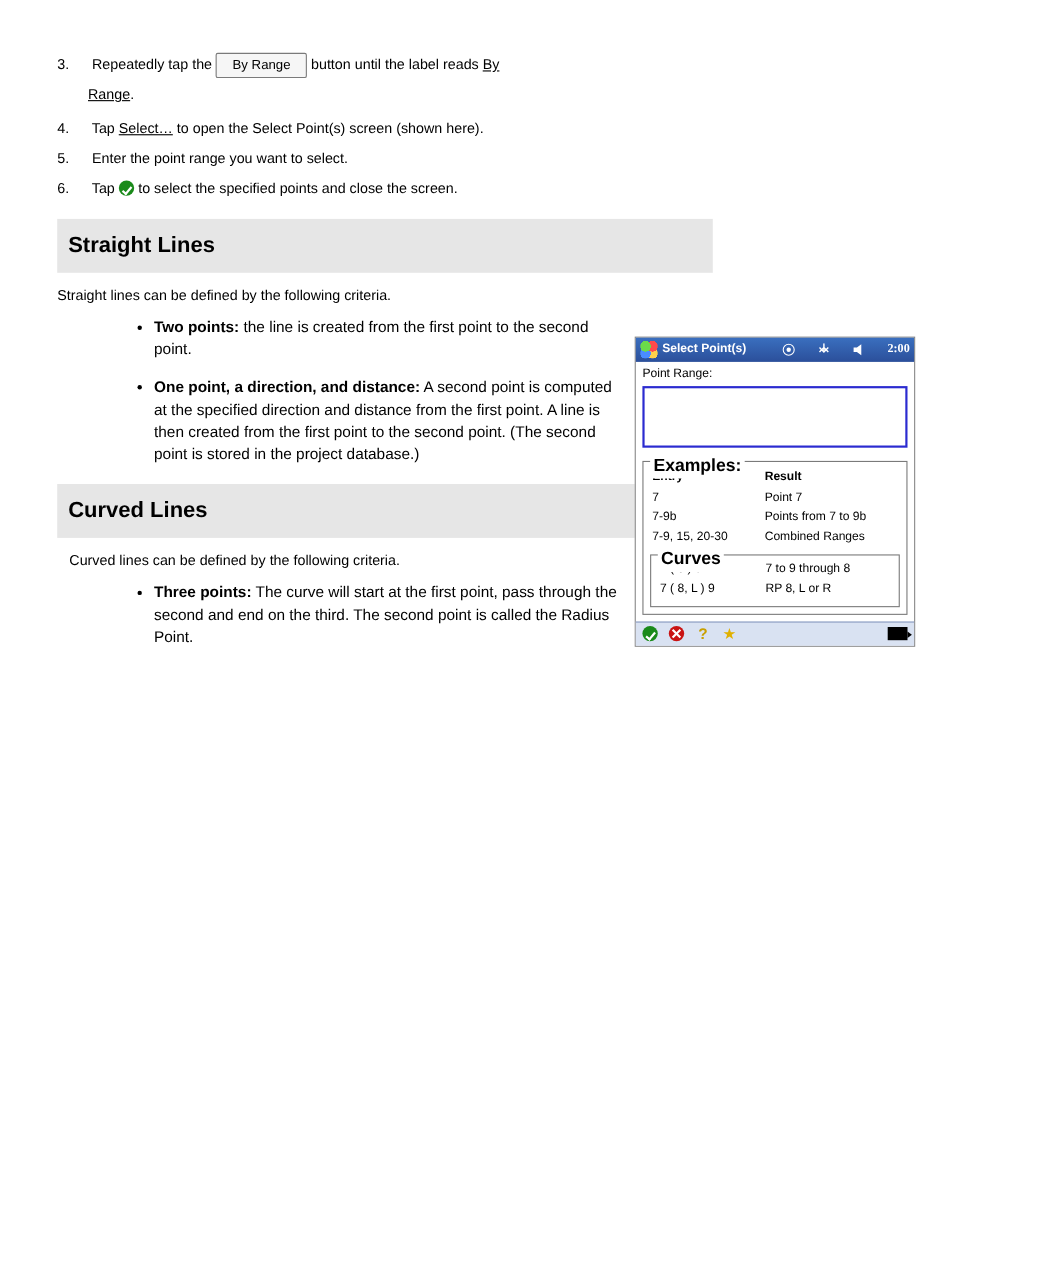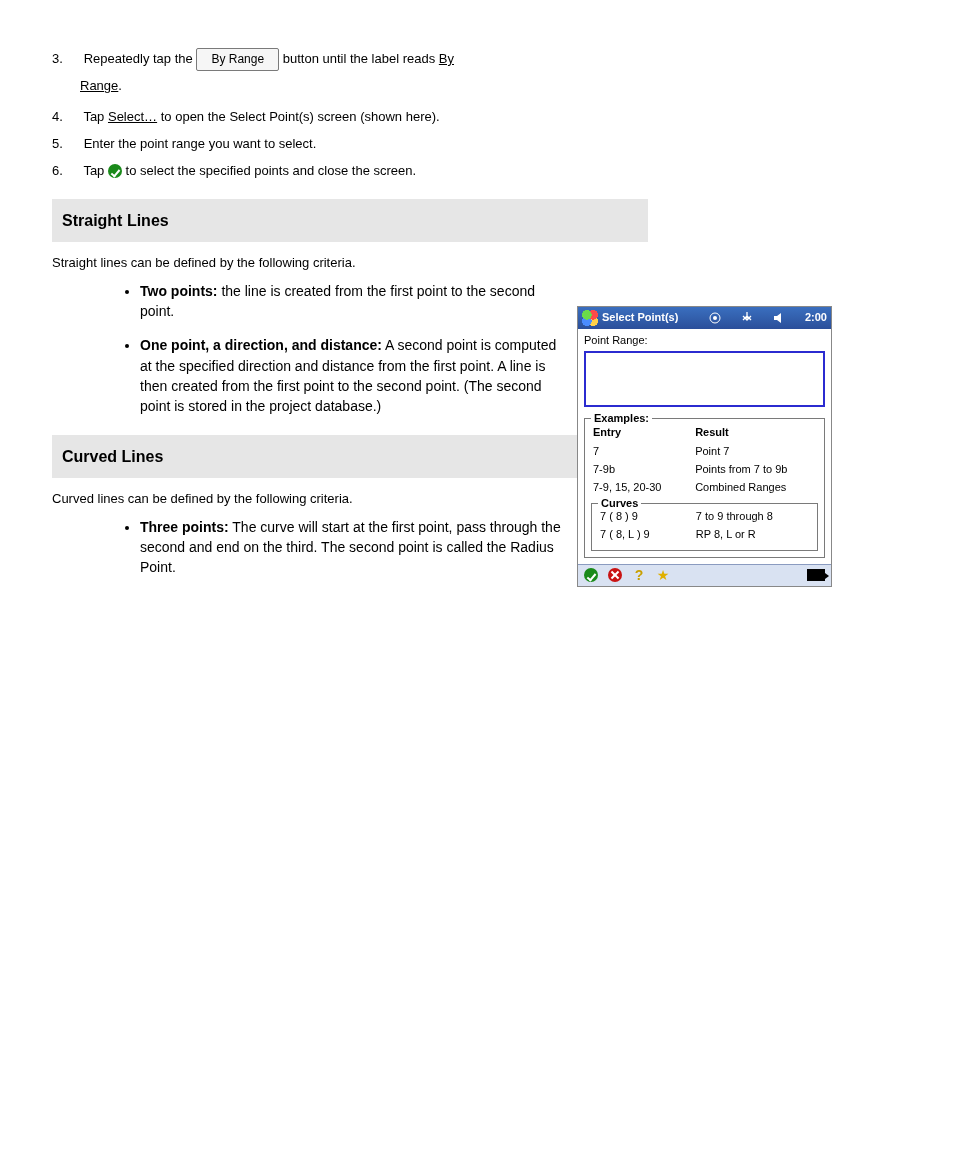--- a/index.html
+++ b/index.html
@@ -88,21 +88,21 @@
   .icon-kbd::after {
     content: "";
     position: absolute;
     right: -4px; top: 4px;
     width: 0; height: 0;
     border-left: 4px solid #000;
     border-top: 3px solid transparent;
     border-bottom: 3px solid transparent;
   }
   h2.section {
-    font-size: 16px;
+    font-size: 20px;
     font-weight: bold;
     background: #e6e6e6;
     padding: 10px 10px;
     margin: 18px 0 12px 0;
     width: 596px;
   }
   ul.bullets { margin: 8px 0 14px 40px; padding: 0; width: 470px; list-style-type: disc; }
   ul.bullets li { margin-bottom: 14px; font-size: 14px; margin-left: 48px; }
 
   
@@ -127,21 +127,21 @@
     font-size: 11px;
   }
   .ppc-titlebar .flag {
     width: 16px; height: 16px;
     background: radial-gradient(circle at 30% 30%, #6bdc4a 0 30%, transparent 31%), radial-gradient(circle at 70% 30%, #ff4a4a 0 30%, transparent 31%), radial-gradient(circle at 30% 70%, #4a8cff 0 30%, transparent 31%), radial-gradient(circle at 70% 70%, #ffd24a 0 30%, transparent 31%);
     border-radius: 3px;
     margin-right: 4px;
   }
   .ppc-titlebar .spacer { flex: 1; }
   .ppc-titlebar .tray svg { vertical-align: middle; }
-  .ppc-titlebar .tray { display: flex; align-items: center; gap: 20px; }
+  .ppc-titlebar .tray { display: flex; align-items: center; gap: 20px; font-family: Liberation Serif, serif; }
   .ppc-body { padding: 4px 6px 6px 6px; }
   .ppc-label { font-size: 11px; color: #000; margin-bottom: 2px; }
   .ppc-input {
     width: 100%;
     height: 56px;
     border: 2px solid #2b2bd0;
     padding: 4px;
     resize: none;
     font-family: Tahoma, Arial, sans-serif;
     font-size: 11px;
@@ -151,21 +151,21 @@
     margin-top: 6px;
     padding: 4px 6px 6px 6px;
     position: relative;
   }
   .fieldset .legend {
     position: absolute;
     top: -8px; left: 6px;
     background: #fff;
     padding: 0 3px;
     font-weight: bold;
-    font-size: 11px;
+    font-size: 16px;
   }
   table.ex { width: 100%; border-collapse: collapse; font-size: 11px; }
   table.ex th { text-align: left; font-weight: bold; padding: 2px 2px; }
   table.ex td { padding: 1px 2px; vertical-align: top; }
   .ppc-bottombar {
     height: 22px;
     background: #d9e2f2;
     border-top: 1px solid #8a9bc0;
     display: flex;
     align-items: center;
@@ -211,21 +211,21 @@
   <ul class="bullets">
     <li>
       <strong>Two points:</strong><span> the line is created from the first point to the second point.</span>
     </li>
     <li>
       <strong>One point, a direction, and distance:</strong><span> A second point is computed at the specified direction and distance from the first point. A line is then created from the first point to the second point. (The second point is stored in the project database.)</span>
     </li>
   </ul>
 
   <h2 class="section">Curved Lines</h2>
-  <p class="para" style="width:520px;">Curved lines can be defined by the following criteria.</p>
+  <p class="para" style="width:520px;margin-left:11px;">Curved lines can be defined by the following criteria.</p>
   <ul class="bullets">
     <li>
       <strong>Three points:</strong><span> The curve will start at the first point, pass through the second and end on the third. The second point is called the Radius Point.</span>
     </li>
   </ul>
 
   <div class="ppc">
     <div class="ppc-titlebar">
       <span class="flag"></span>
       <span>Select Point(s)</span>

